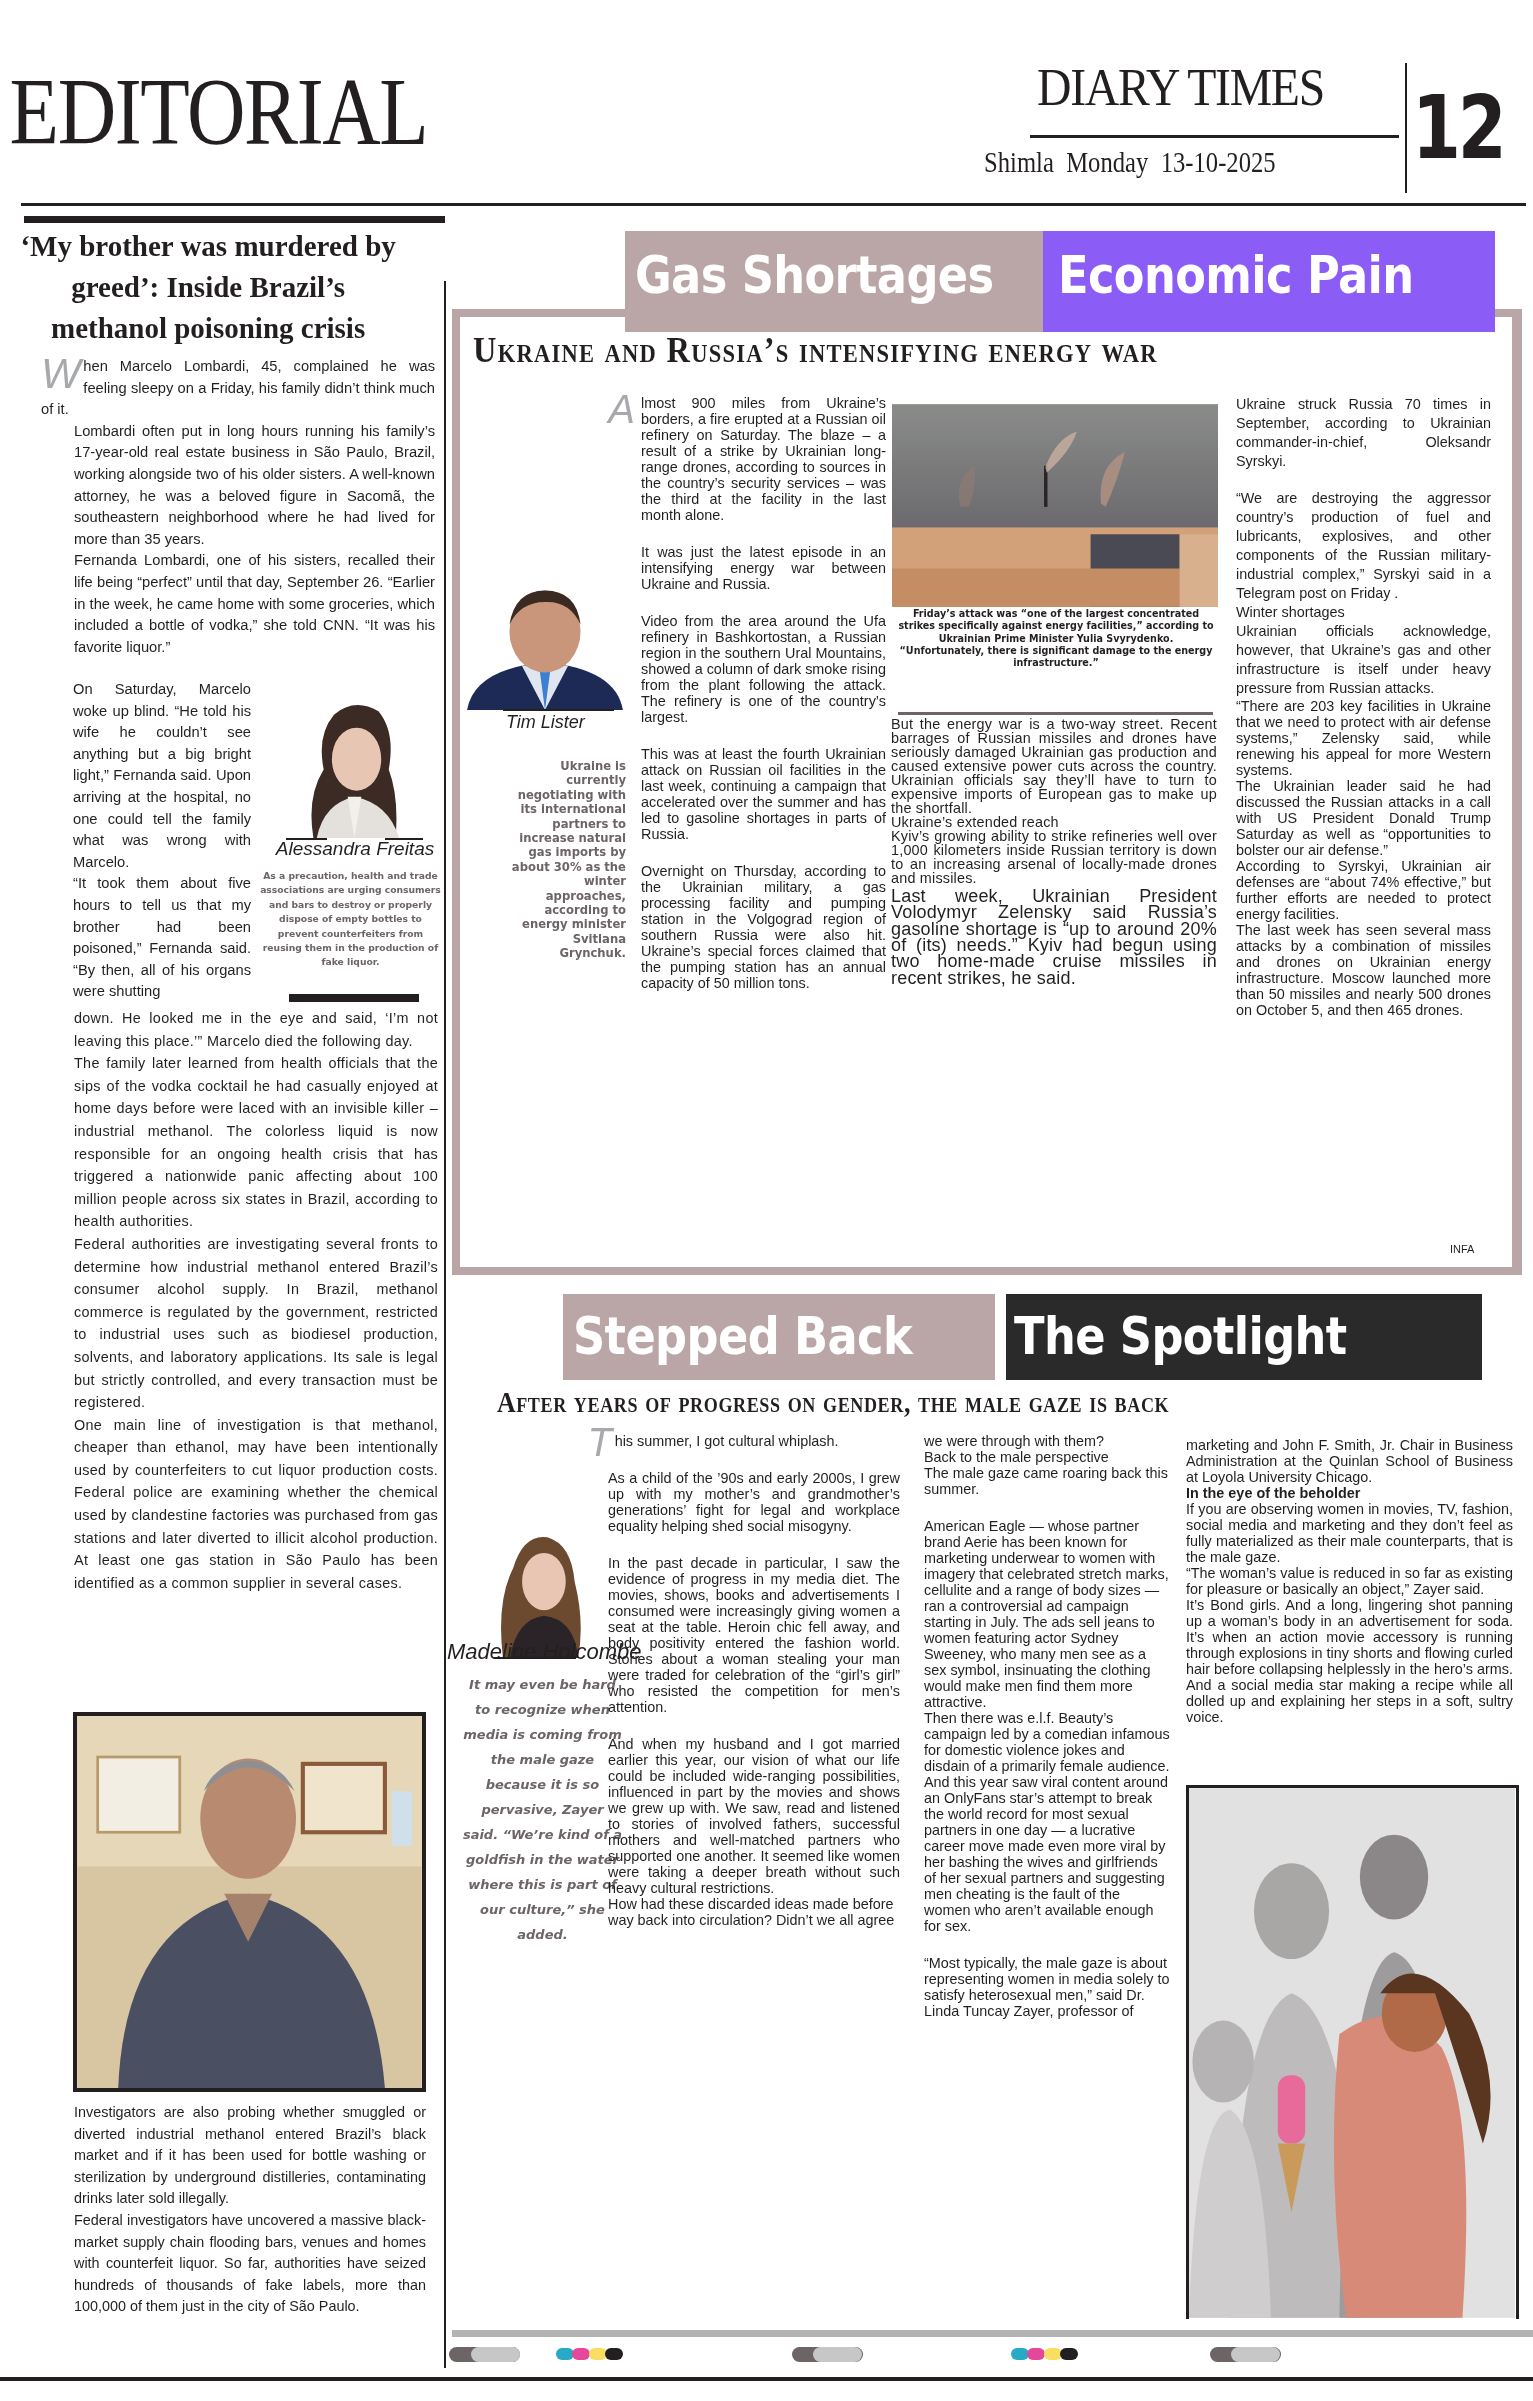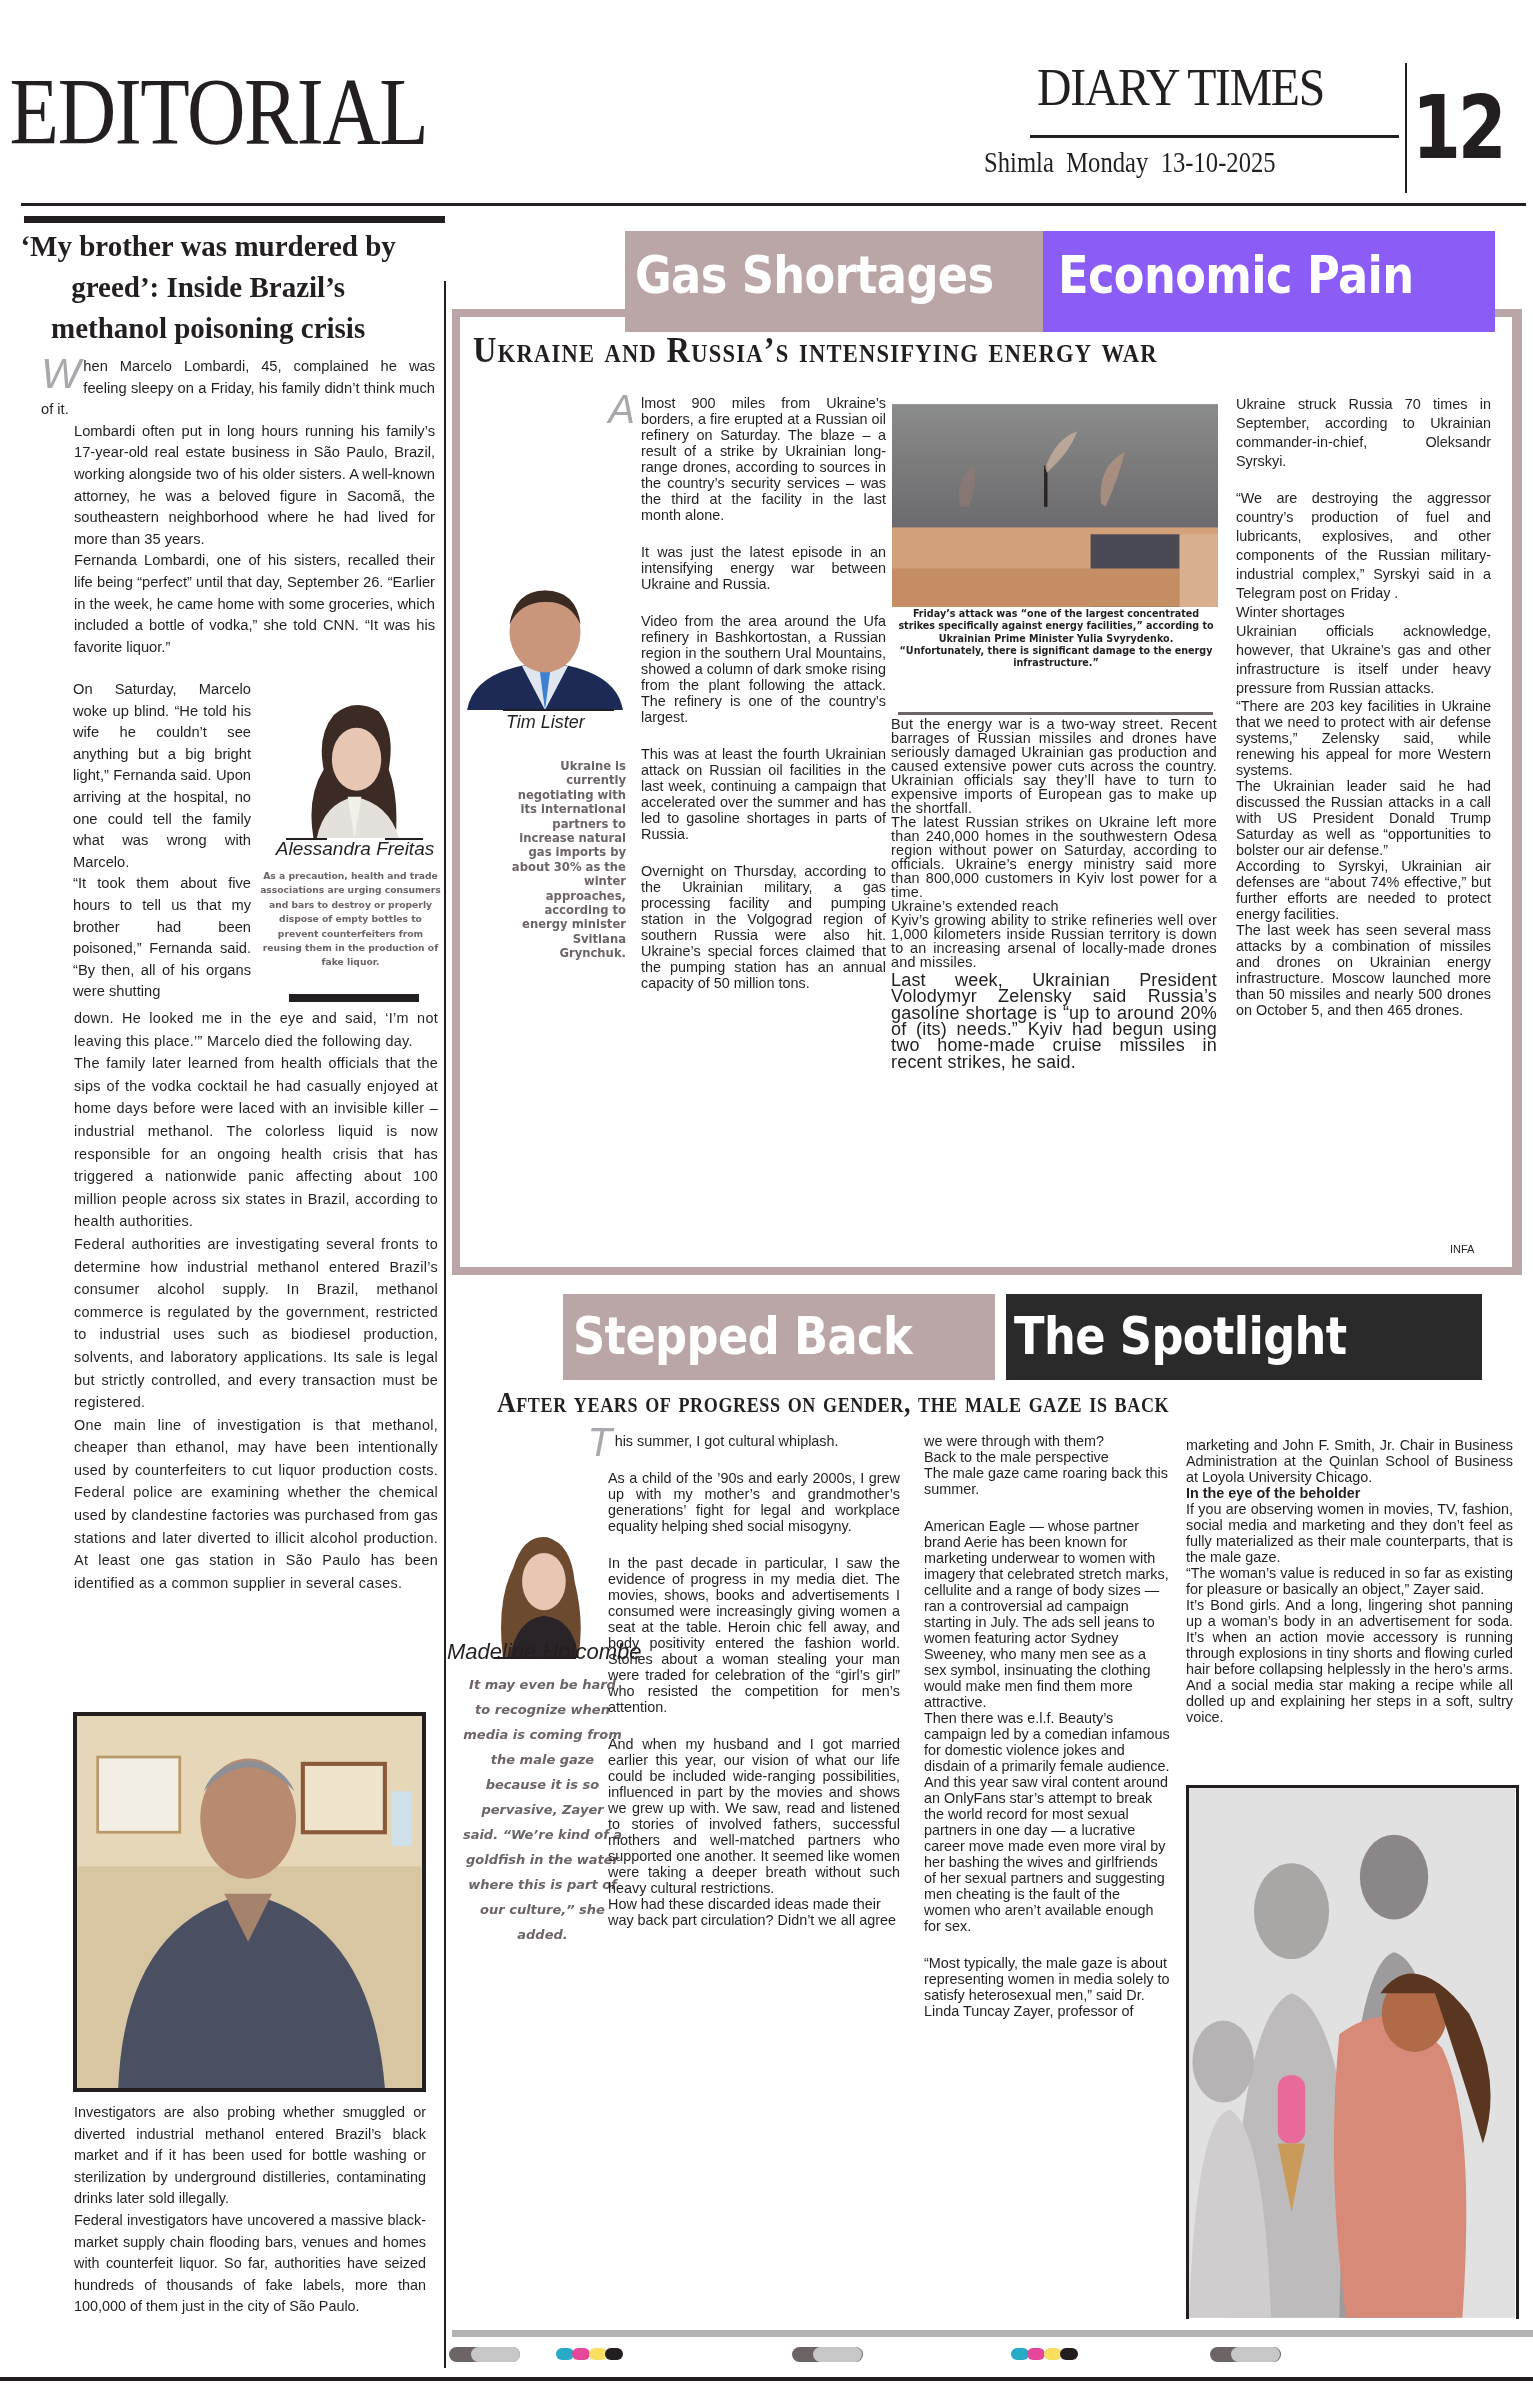--- a/index.html
+++ b/index.html
@@ -142,21 +142,20 @@
     <rect x="290" y="190" width="130" height="106" fill="#4a4a55"></rect>
     <rect x="0" y="240" width="476" height="56" fill="#c48d63"></rect>
     <rect x="420" y="190" width="56" height="106" fill="#d9b08e"></rect>
   </svg>
 </div>
 <div class="abs pull" style="left:895px; top:608px; width:322px; font-size:9.6px; line-height:12.3px; color:#231f20;">Friday’s attack was “one of the largest concentrated strikes specifically against energy facilities,” according to Ukrainian Prime Minister Yulia Svyrydenko. “Unfortunately, there is significant damage to the energy infrastructure.”</div>
 <div class="abs" style="left:898px; top:712px; width:315px; height:3.4px; background:#6d6466;"></div>
 
 <div class="abs body-text" style="left:891px; top:717px; width:326px; font-size:14.4px; line-height:14px; letter-spacing:0.2px;">
   <p>But the energy war is a two-way street. Recent barrages of Russian missiles and drones have seriously damaged Ukrainian gas production and caused extensive power cuts across the country. Ukrainian officials say they’ll have to turn to expensive imports of European gas to make up the shortfall.</p>
-  <p>The latest Russian strikes on Ukraine left more than 240,000 homes in the southwestern Odesa region without power on Saturday, according to officials. Ukraine’s energy ministry said more than 800,000 customers in Kyiv lost power for a time.</p>
   <p style="text-align:left;">Ukraine’s extended reach</p>
   <p>Kyiv’s growing ability to strike refineries well over 1,000 kilometers inside Russian territory is down to an increasing arsenal of locally-made drones and missiles.</p>
   <p style="font-size:18px; line-height:16.4px; margin-top:2.7px;">Last week, Ukrainian President Volodymyr Zelensky said Russia’s gasoline shortage is “up to around 20% of (its) needs.” Kyiv had begun using two home-made cruise missiles in recent strikes, he said.</p>
 </div>
 
 <div class="abs body-text" style="left:1236px; top:395px; width:255px; font-size:14.4px; line-height:19px;">
   <p>Ukraine struck Russia 70 times in September, according to Ukrainian commander-in-chief, Oleksandr Syrskyi.</p>
   <p class="gap" style="margin-top:18px;">“We are destroying the aggressor country’s production of fuel and lubricants, explosives, and other components of the Russian military-industrial complex,” Syrskyi said in a Telegram post on Friday .</p>
   <p style="text-align:left;">Winter shortages</p>
   <p>Ukrainian officials acknowledge, however, that Ukraine’s gas and other infrastructure is itself under heavy pressure from Russian attacks.</p>
@@ -187,21 +186,21 @@
 <div class="abs" style="left:494px; top:1657px; width:82px; height:2.1px; background:#231f20;"></div>
 <div class="abs byline" style="left:447px; top:1639px; width:205px; font-size:22px;">Madeline Holcombe</div>
 <div class="abs pull" style="left:462px; top:1672px; width:161px; font-size:13px; line-height:25px;font-style:italic;">It may even be hard to recognize when media is coming from the male gaze because it is so pervasive, Zayer said. “We’re kind of a goldfish in the water where this is part of our culture,” she added.</div>
 
 <div class="abs body-text" style="left:608px; top:1433px; width:292px; font-size:14.4px; line-height:16px;">
   <span class="dropcap" style="font-size:40px; line-height:27px; margin-left:-20.5px; margin-top:-4.1px;">T</span>
   <p>his summer, I got cultural whiplash.</p>
   <p class="gap">As a child of the ’90s and early 2000s, I grew up with my mother’s and grandmother’s generations’ fight for legal and workplace equality helping shed social misogyny.</p>
   <p class="gap">In the past decade in particular, I saw the evidence of progress in my media diet. The movies, shows, books and advertisements I consumed were increasingly giving women a seat at the table. Heroin chic fell away, and body positivity entered the fashion world. Stories about a woman stealing your man were traded for celebration of the “girl’s girl” who resisted the competition for men’s attention.</p>
   <p class="gap">And when my husband and I got married earlier this year, our vision of what our life could be included wide-ranging possibilities, influenced in part by the movies and shows we grew up with. We saw, read and listened to stories of involved fathers, successful mothers and well-matched partners who supported one another. It seemed like women were taking a deeper breath without such heavy cultural restrictions.</p>
-  <p style="text-align:left;">How had these discarded ideas made their way back part circulation? Didn’t we all agree</p>
+  <p style="text-align:left;">How had these discarded ideas made before way back into circulation? Didn’t we all agree</p>
 </div>
 
 <div class="abs body-text" style="left:924px; top:1433px; width:246px; font-size:14.4px; line-height:16px; text-align:left;">
   <p>we were through with them?</p>
   <p>Back to the male perspective</p>
   <p>The male gaze came roaring back this summer.</p>
   <p class="gap">American Eagle — whose partner brand Aerie has been known for marketing underwear to women with imagery that celebrated stretch marks, cellulite and a range of body sizes — ran a controversial ad campaign starting in July. The ads sell jeans to women featuring actor Sydney Sweeney, who many men see as a sex symbol, insinuating the clothing would make men find them more attractive.</p>
   <p>Then there was e.l.f. Beauty’s campaign led by a comedian infamous for domestic violence jokes and disdain of a primarily female audience. And this year saw viral content around an OnlyFans star’s attempt to break the world record for most sexual partners in one day — a lucrative career move made even more viral by her bashing the wives and girlfriends of her sexual partners and suggesting men cheating is the fault of the women who aren’t available enough for sex.</p>
   <p class="gap">“Most typically, the male gaze is about representing women in media solely to satisfy heterosexual men,” said Dr. Linda Tuncay Zayer, professor of</p>
 </div>

